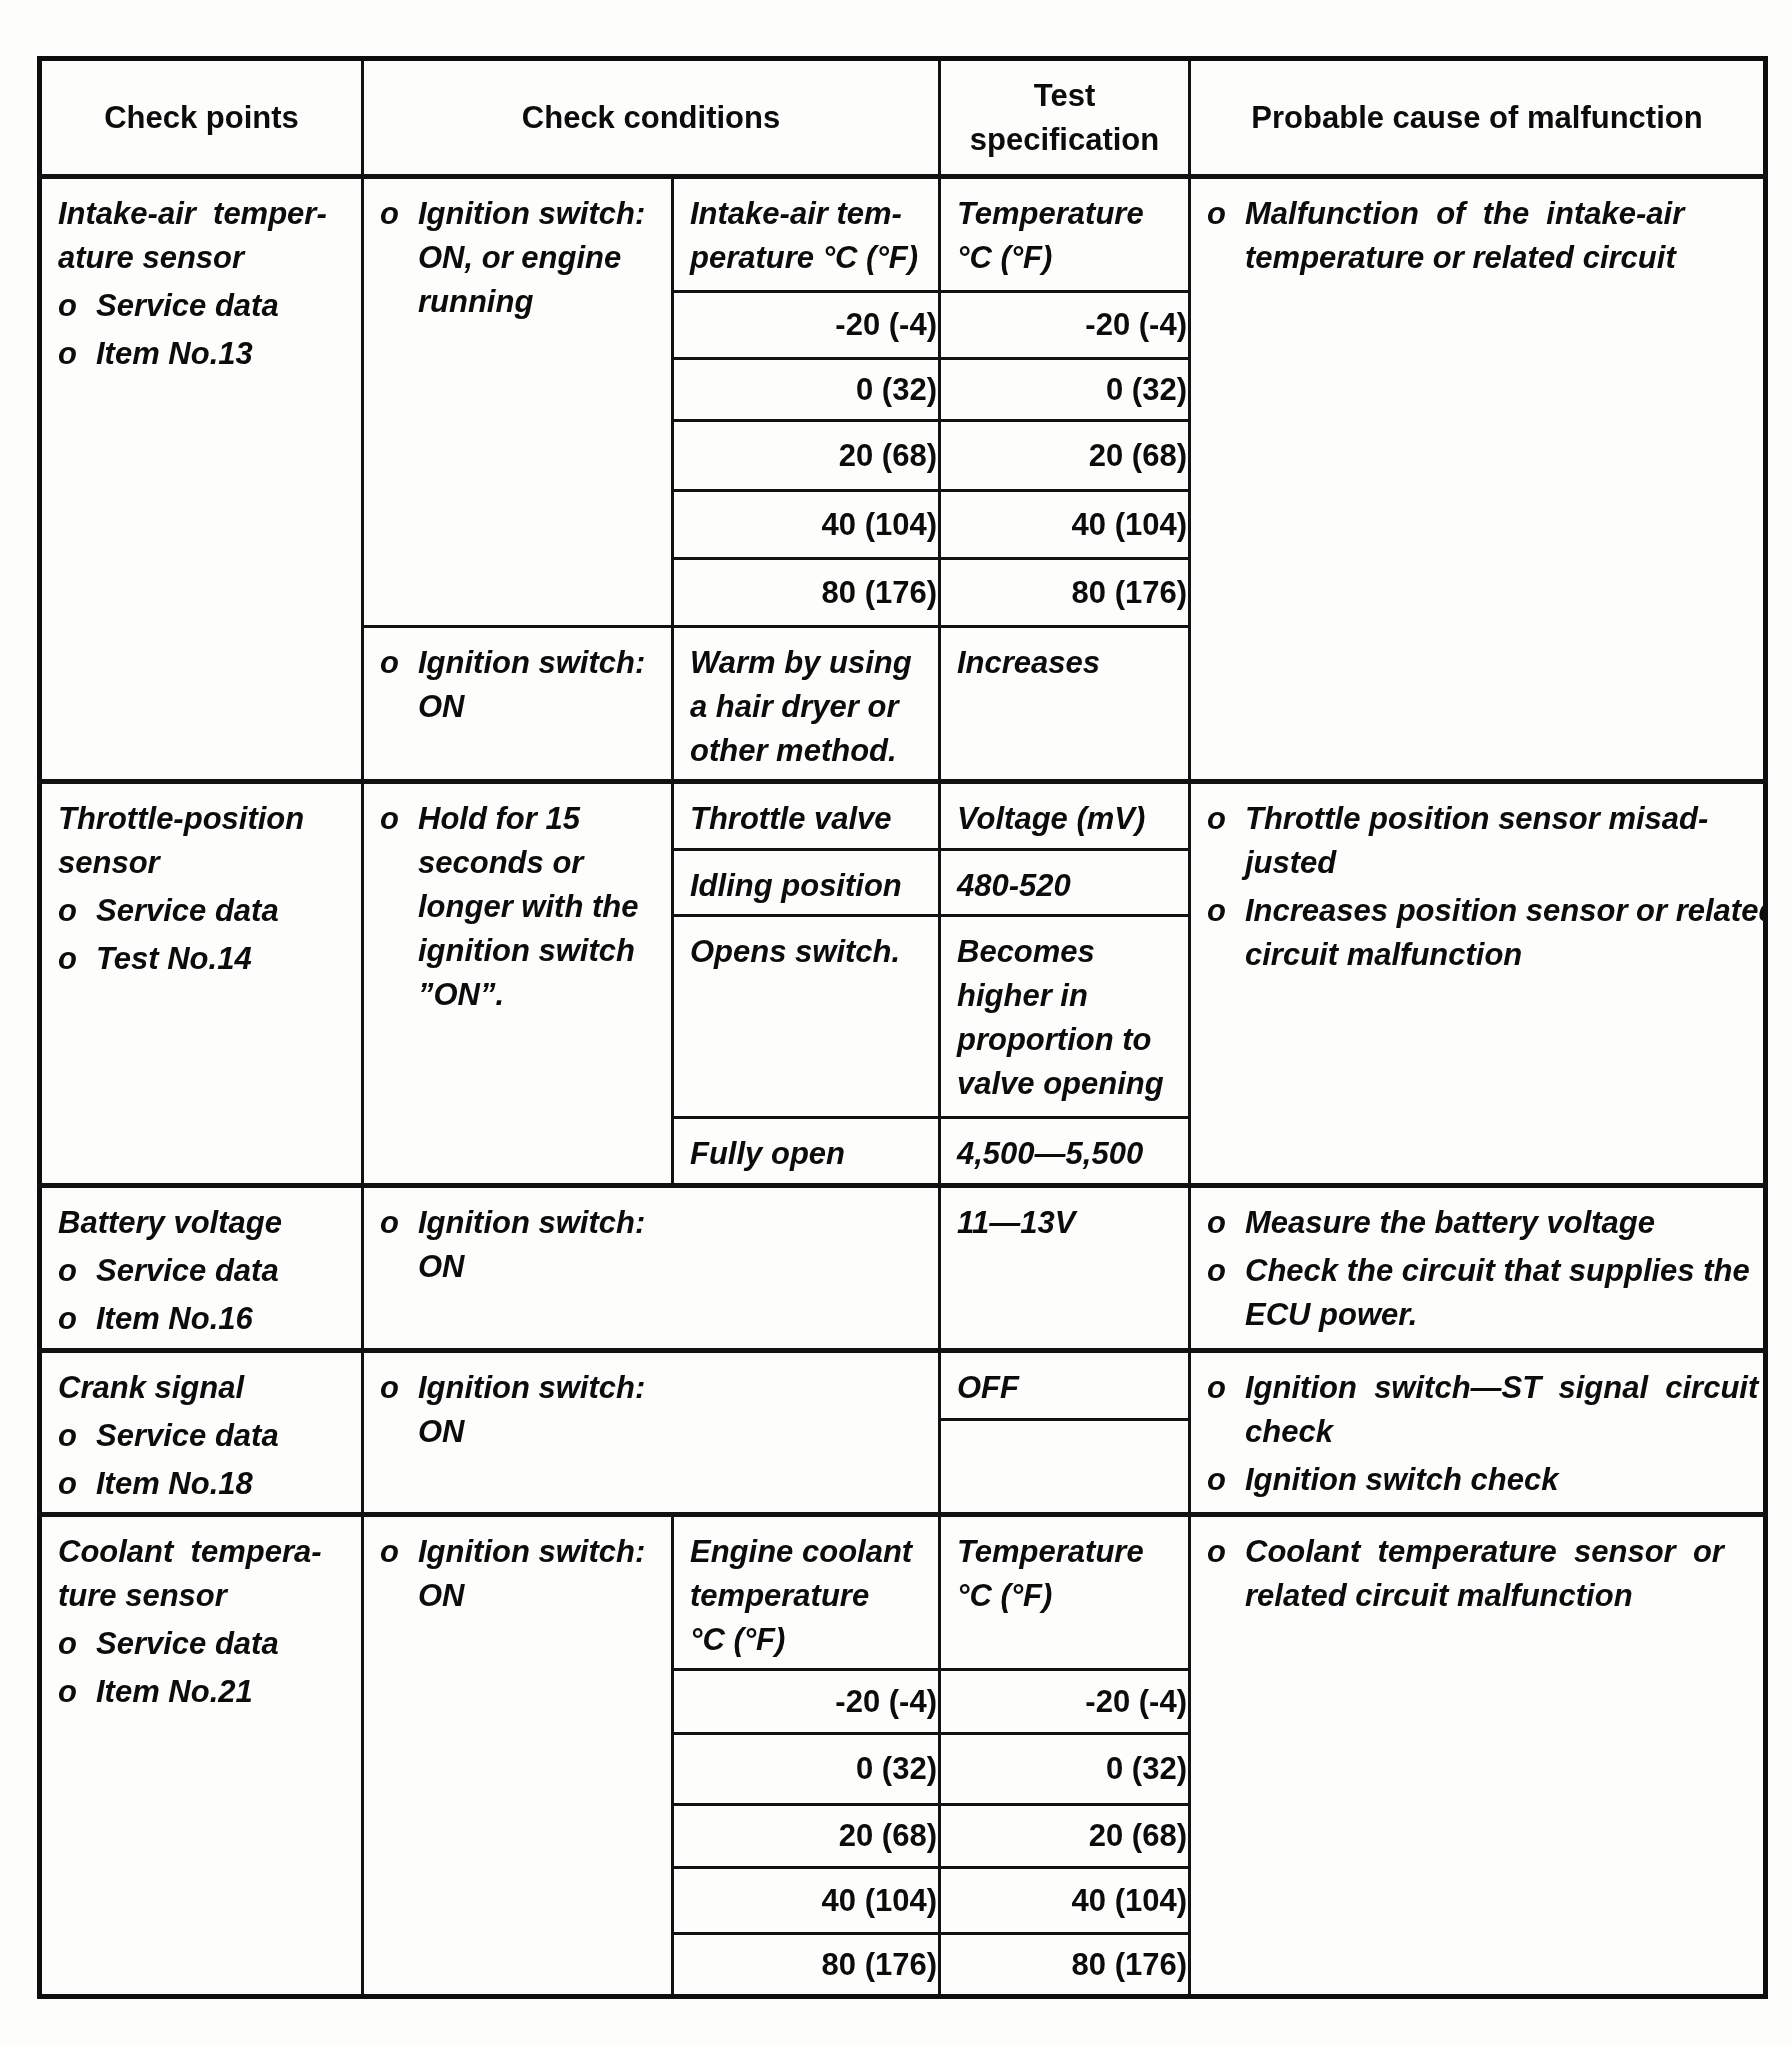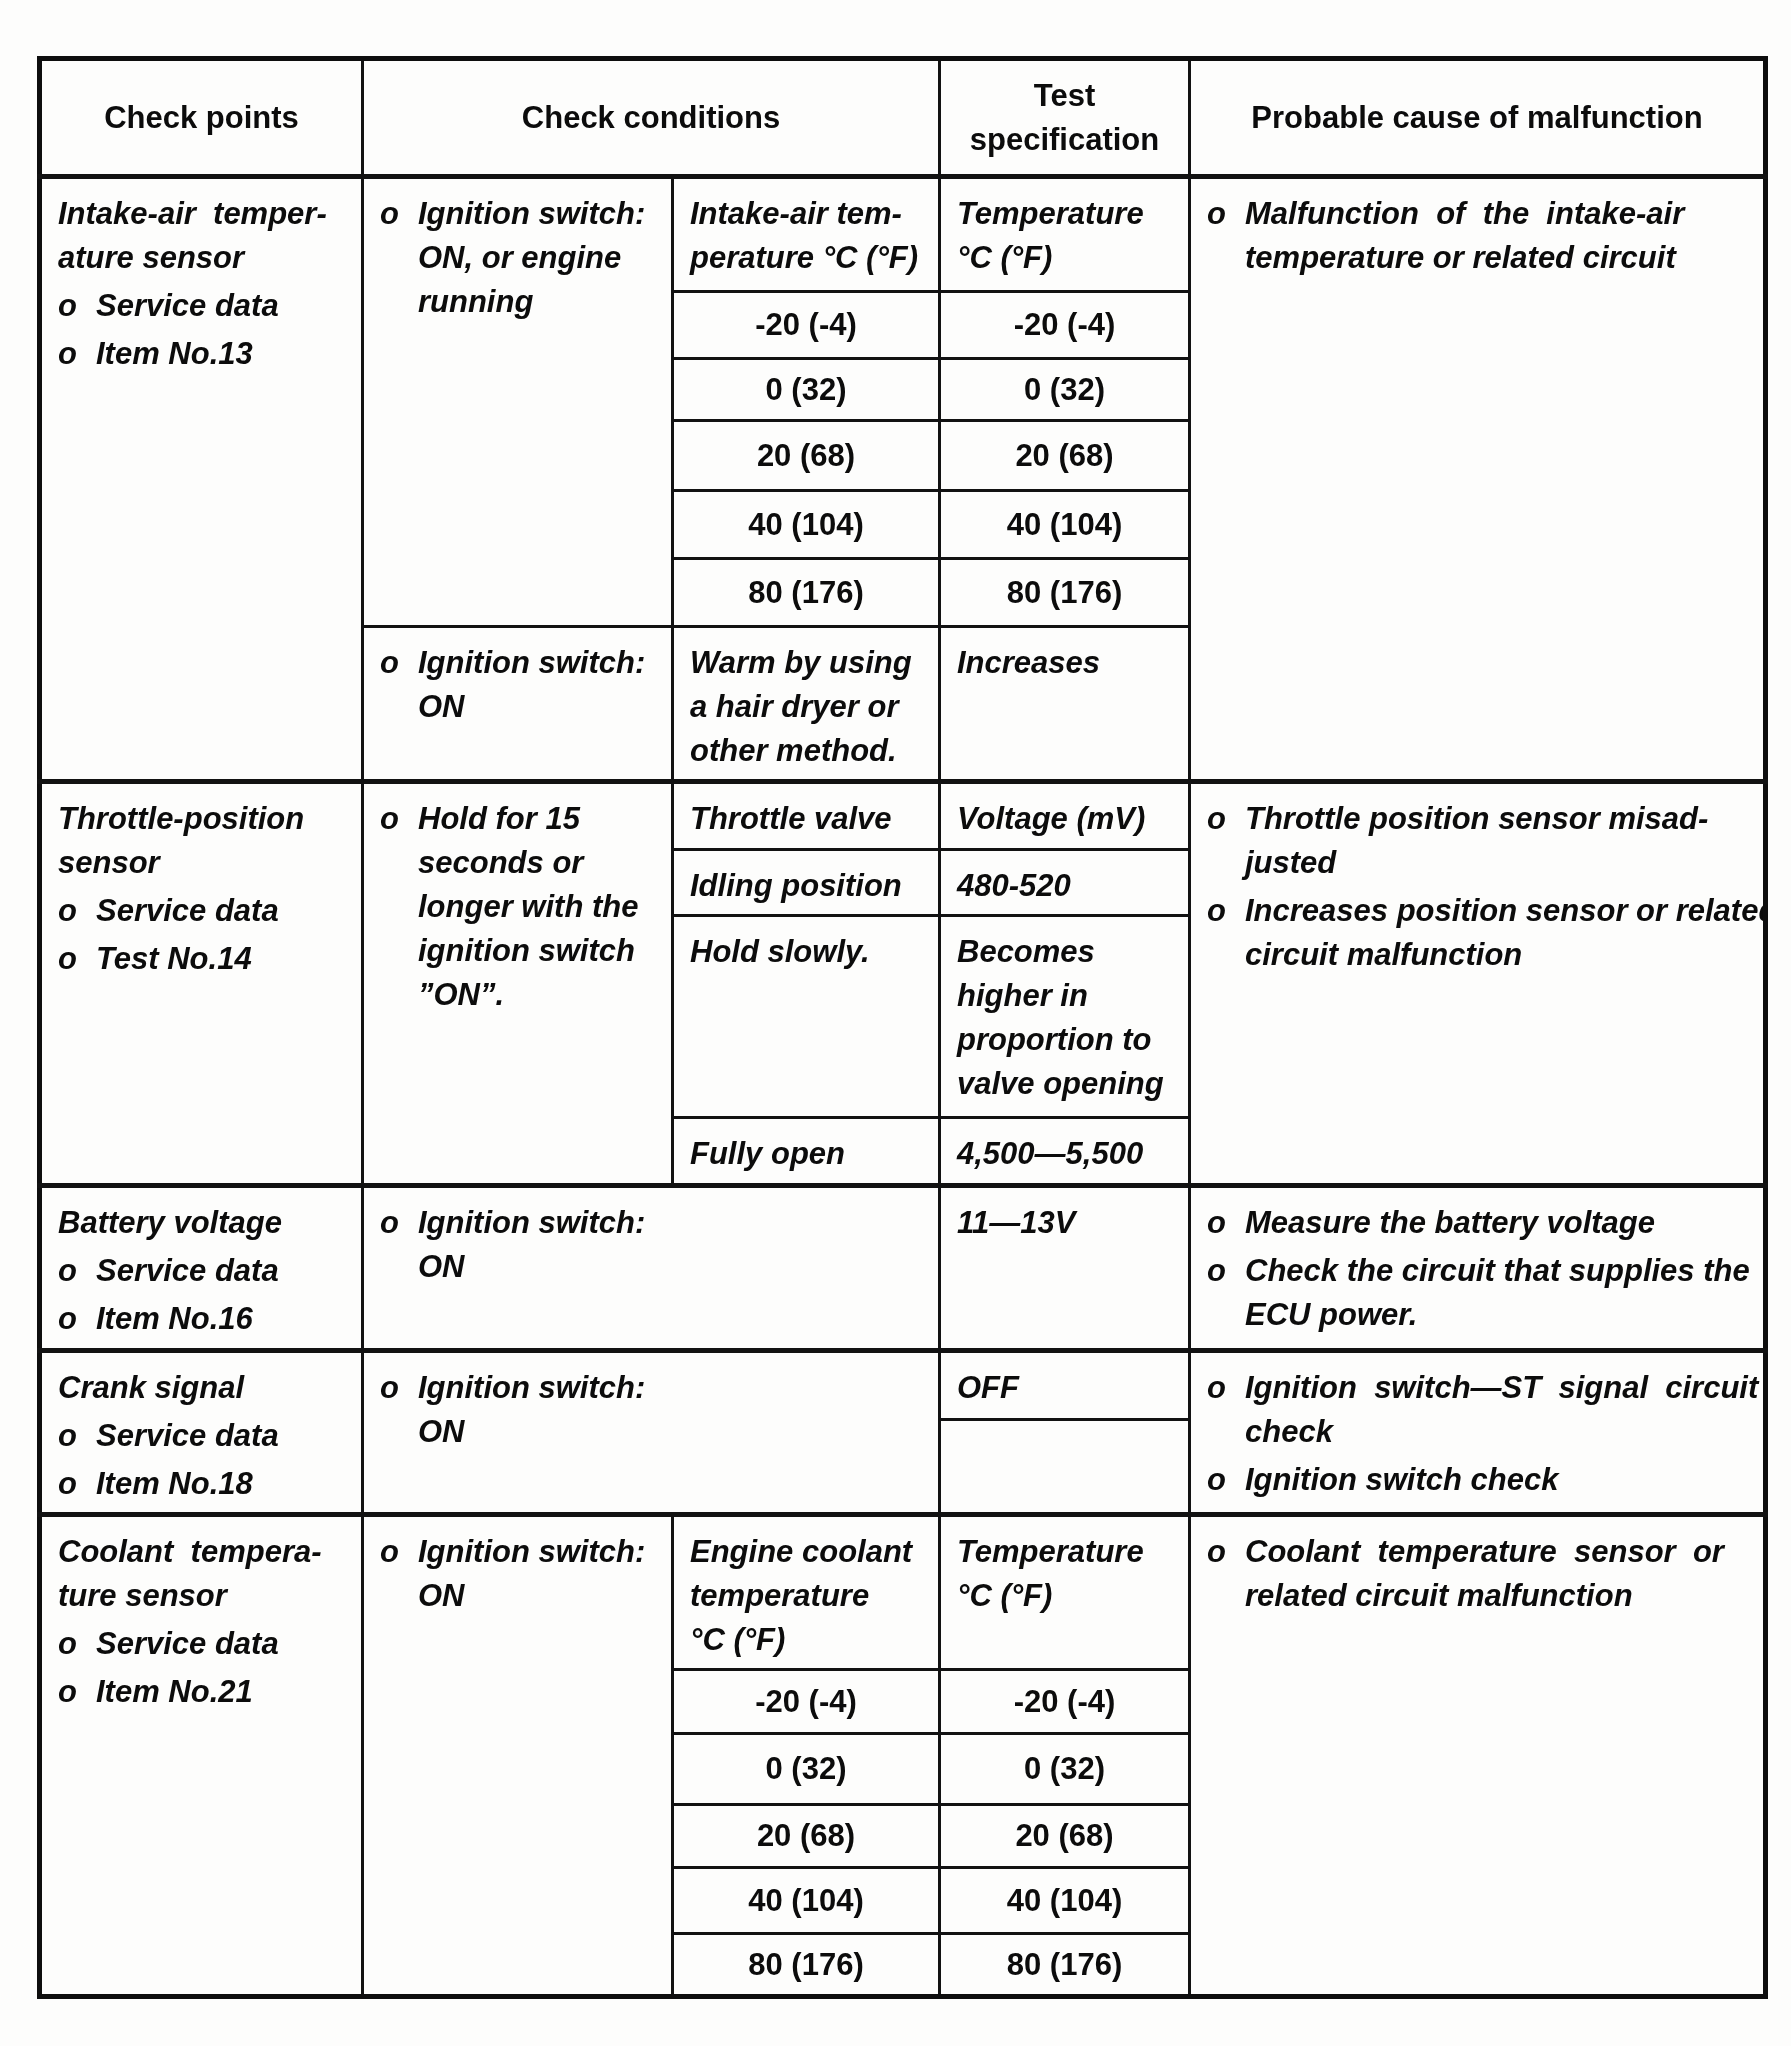--- a/index.html
+++ b/index.html
@@ -45,21 +45,21 @@
 
   td.pad{
     vertical-align:top;
     text-align:left;
     padding:13px 9.6px 6.4px 16px;
     font-style:italic;
   }
   td.vmid{ vertical-align:middle; }
   td.ml{ white-space:pre; }
   td.tmp{
-    text-align:center;
+    text-align:right;
     vertical-align:middle;
     white-space:pre;
   }
   
   .bi{ display:flex; align-items:flex-start; }
   .bi + .bi{ margin-top:4px; }
   .bm{ flex:none; width:38px; }
   .bt{ white-space:pre; }
 
   
@@ -203,21 +203,21 @@
               <div class="bt">Increases position sensor or related
 circuit malfunction</div>
             </div>
           </td>
     </tr>
     <tr class="rt2">
       <td class="pad ml vmid">Idling position</td>
       <td class="pad ml vmid">480-520</td>
     </tr>
     <tr class="rt3">
-      <td class="pad ml">Hold slowly.</td>
+      <td class="pad ml">Opens switch.</td>
       <td class="pad ml">Becomes
 higher in
 proportion to
 valve opening</td>
     </tr>
     <tr class="rt4">
       <td class="pad ml vmid">Fully open</td>
       <td class="pad ml vmid">4,500—5,500</td>
     </tr>
 

